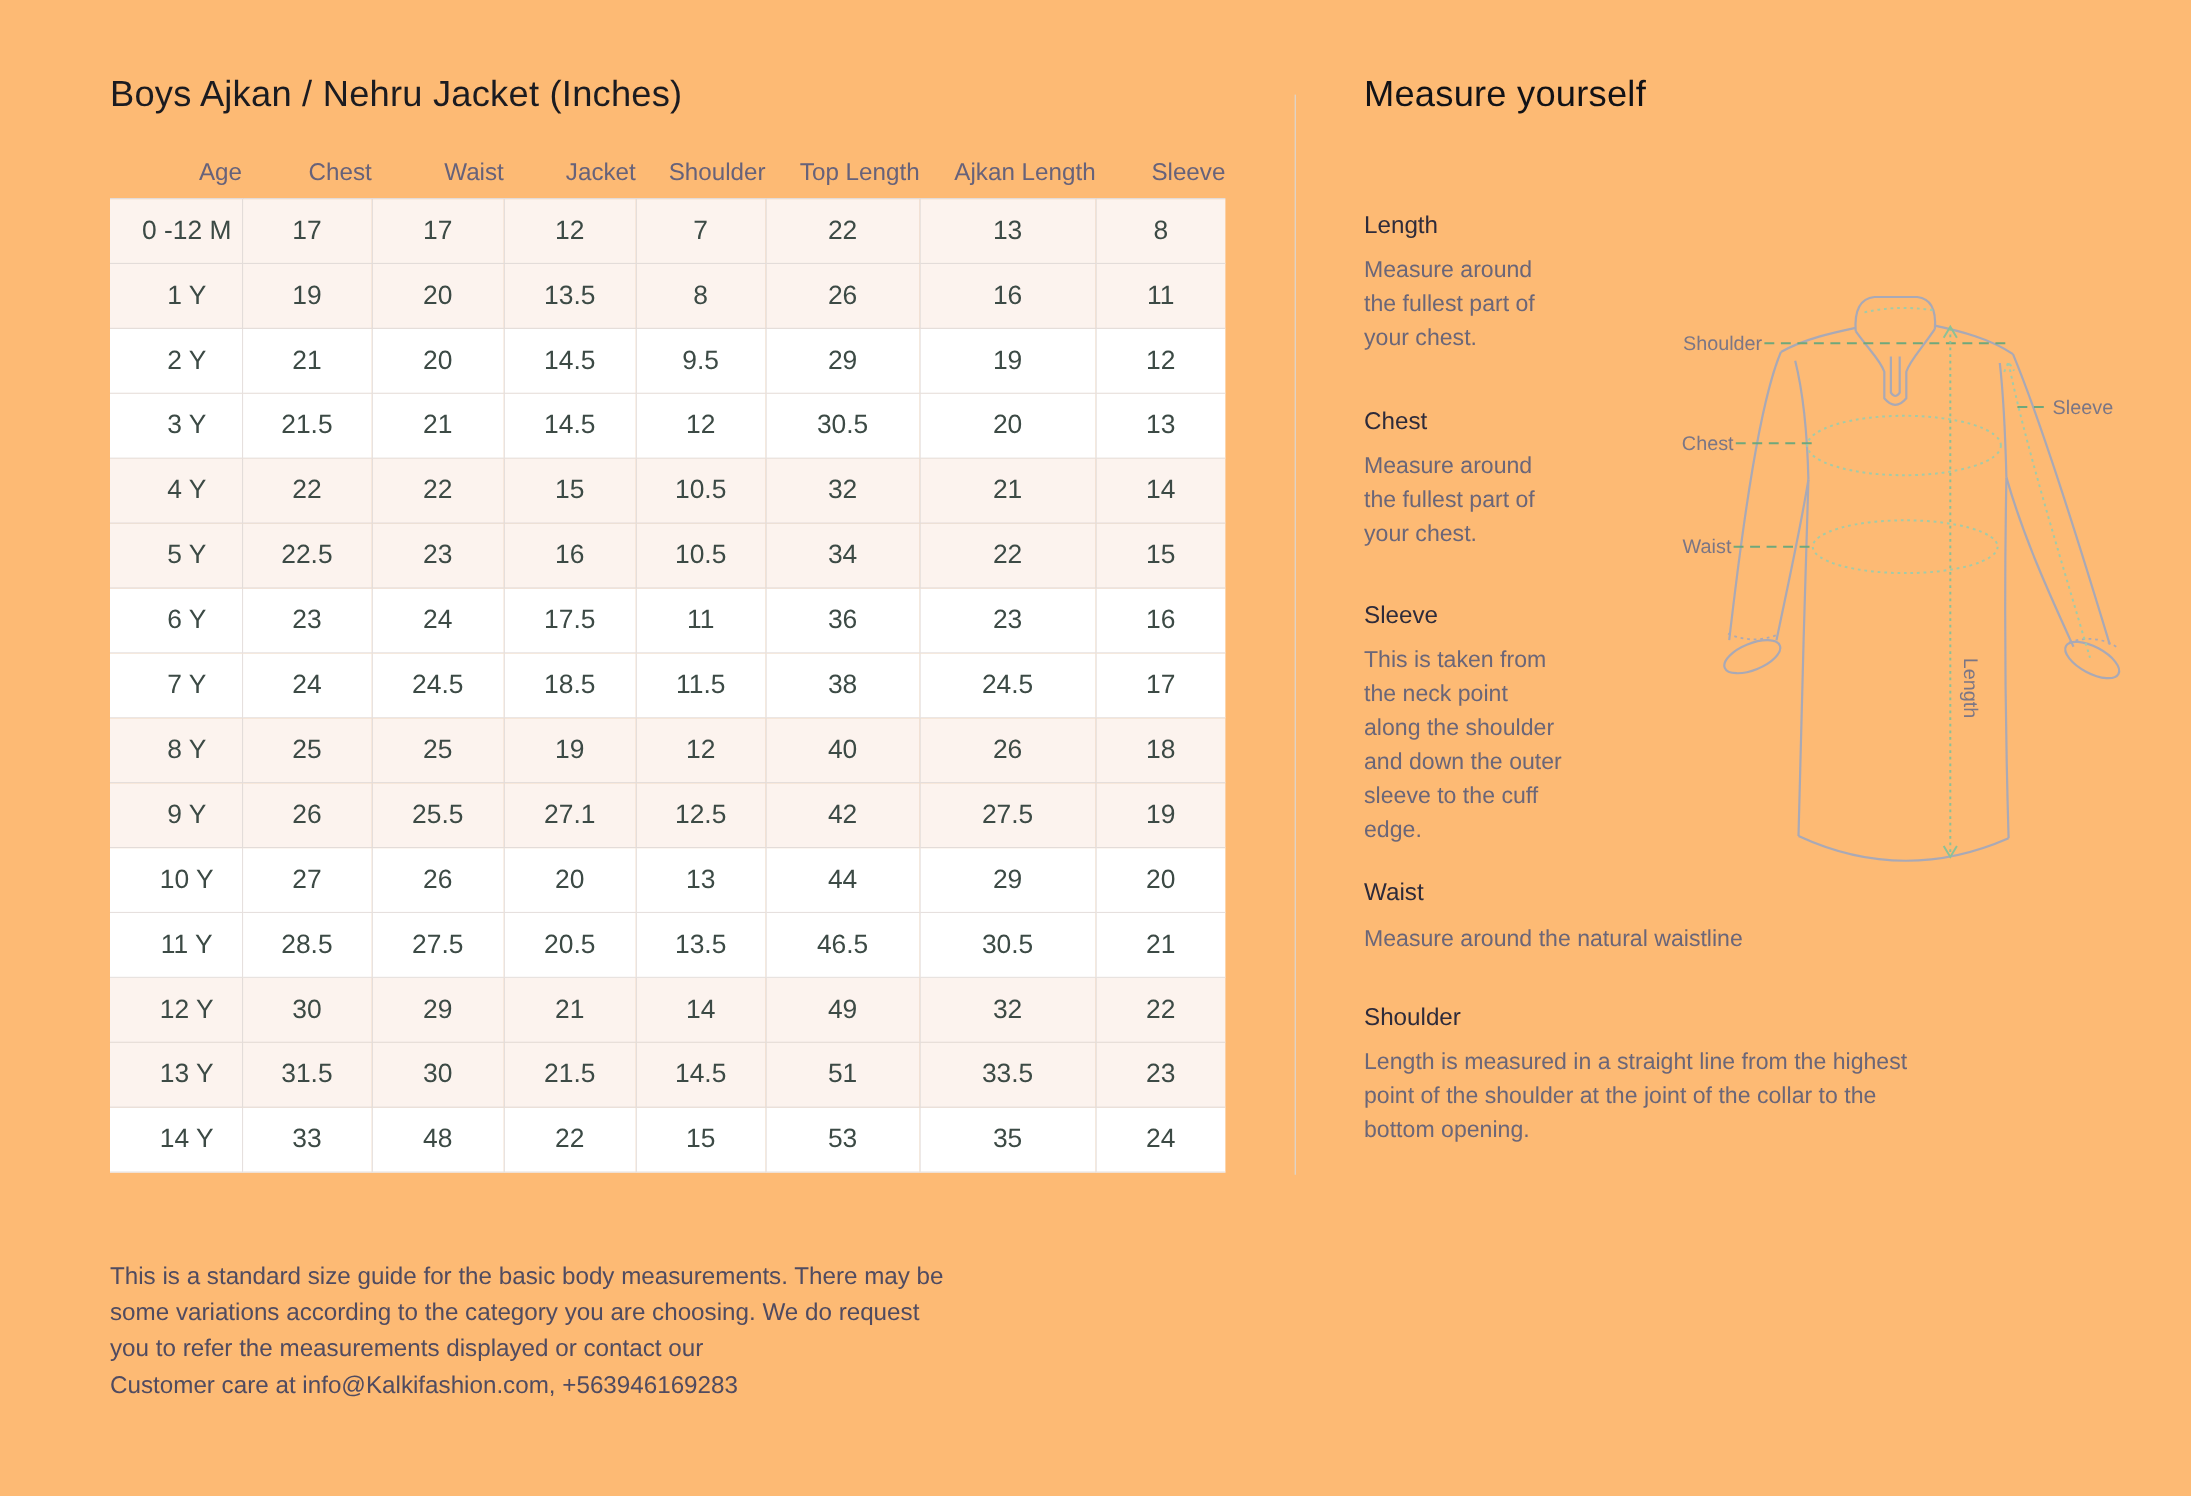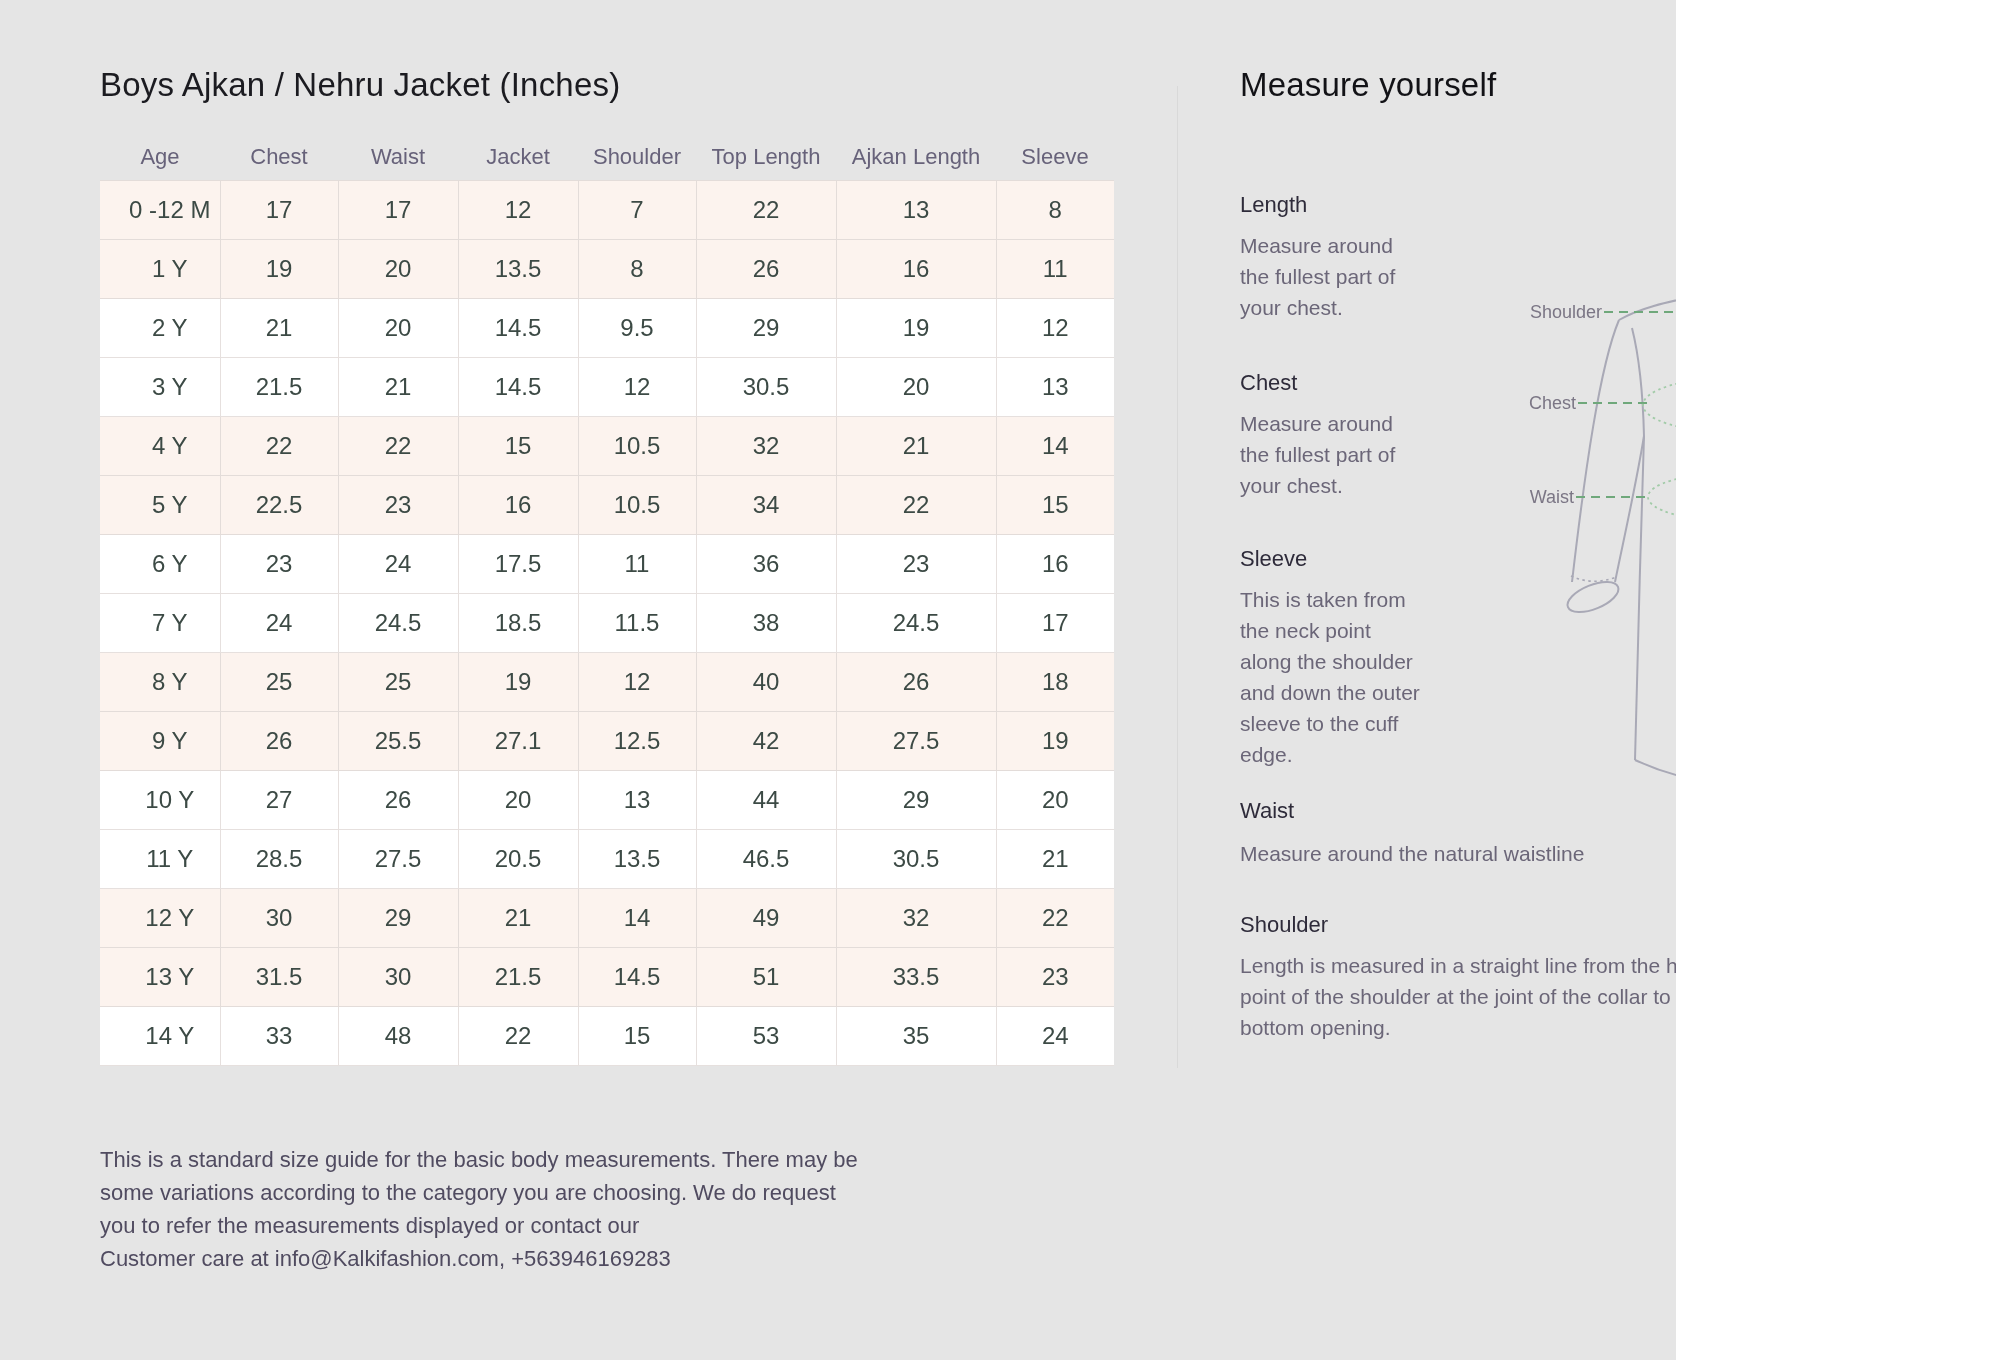--- a/index.html
+++ b/index.html
@@ -1,31 +1,31 @@
 <!DOCTYPE html>
 <html><head>
 <meta charset="utf-8">
 <style>
   html,body { margin:0; padding:0; background:#ffffff; }
   .page {
-    position:relative; width:1676px; height:1360px; background:#e5e5e5;
+    position:relative; width:1992px; height:1360px; background:#fdba74;
     font-family:"Liberation Sans", sans-serif; overflow:hidden;
   }
   
   .page-title {
     position:absolute; left:100px; top:66px; margin:0;
     font-size:33px; font-weight:500; color:#1b1b20; letter-spacing:0.2px;
   }
   table.size-table {
     position:absolute; left:100px; top:134px; width:1014px;
     border-collapse:collapse; table-layout:fixed;
   }
   table.size-table th {
     font-weight:400; font-size:22px; color:#67627a;
-    height:46px; text-align:center; padding:0;
+    height:46px; text-align:right; padding:0;
   }
   table.size-table td {
     height:58px; text-align:center; vertical-align:middle; padding:0;
     font-size:24px; color:#3c4a45;
     border:1px solid #e6e0de; background:#ffffff;
   }
   table.size-table tr.tint td { background:#fcf3ee; border-color:#e3dcd9; }
   table.size-table td:first-child { border-left:none;padding-left:20px; }
   table.size-table td:last-child  { border-right:none; }
   .footnote {

